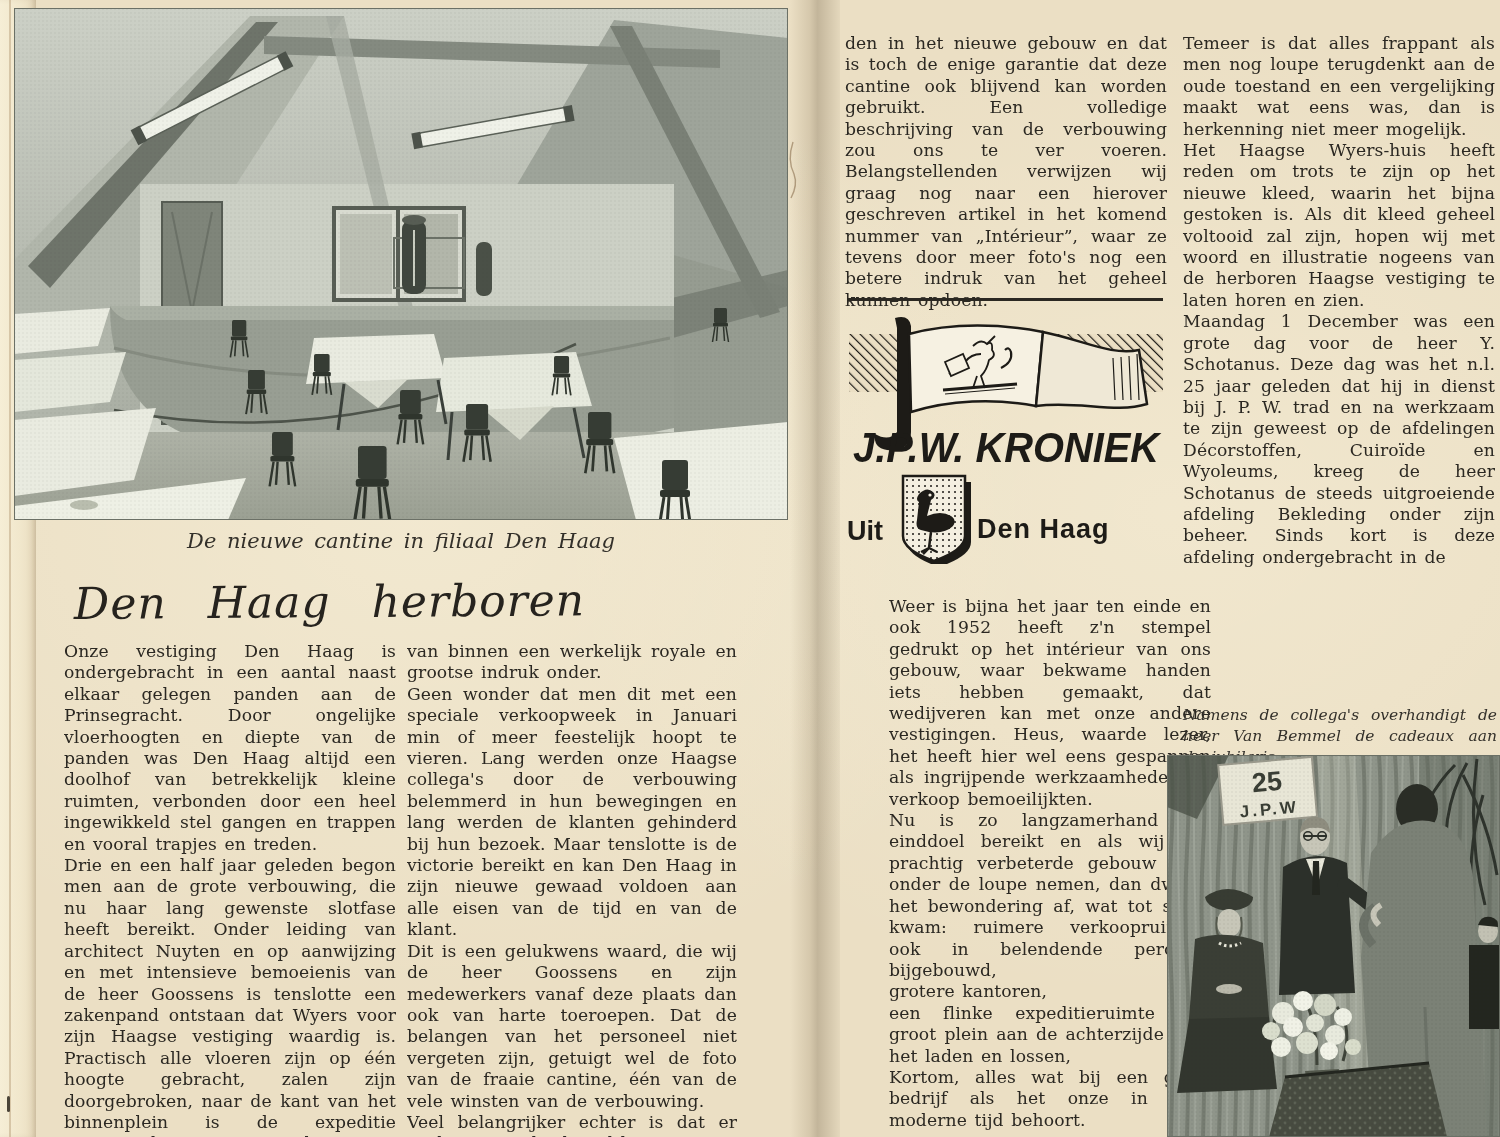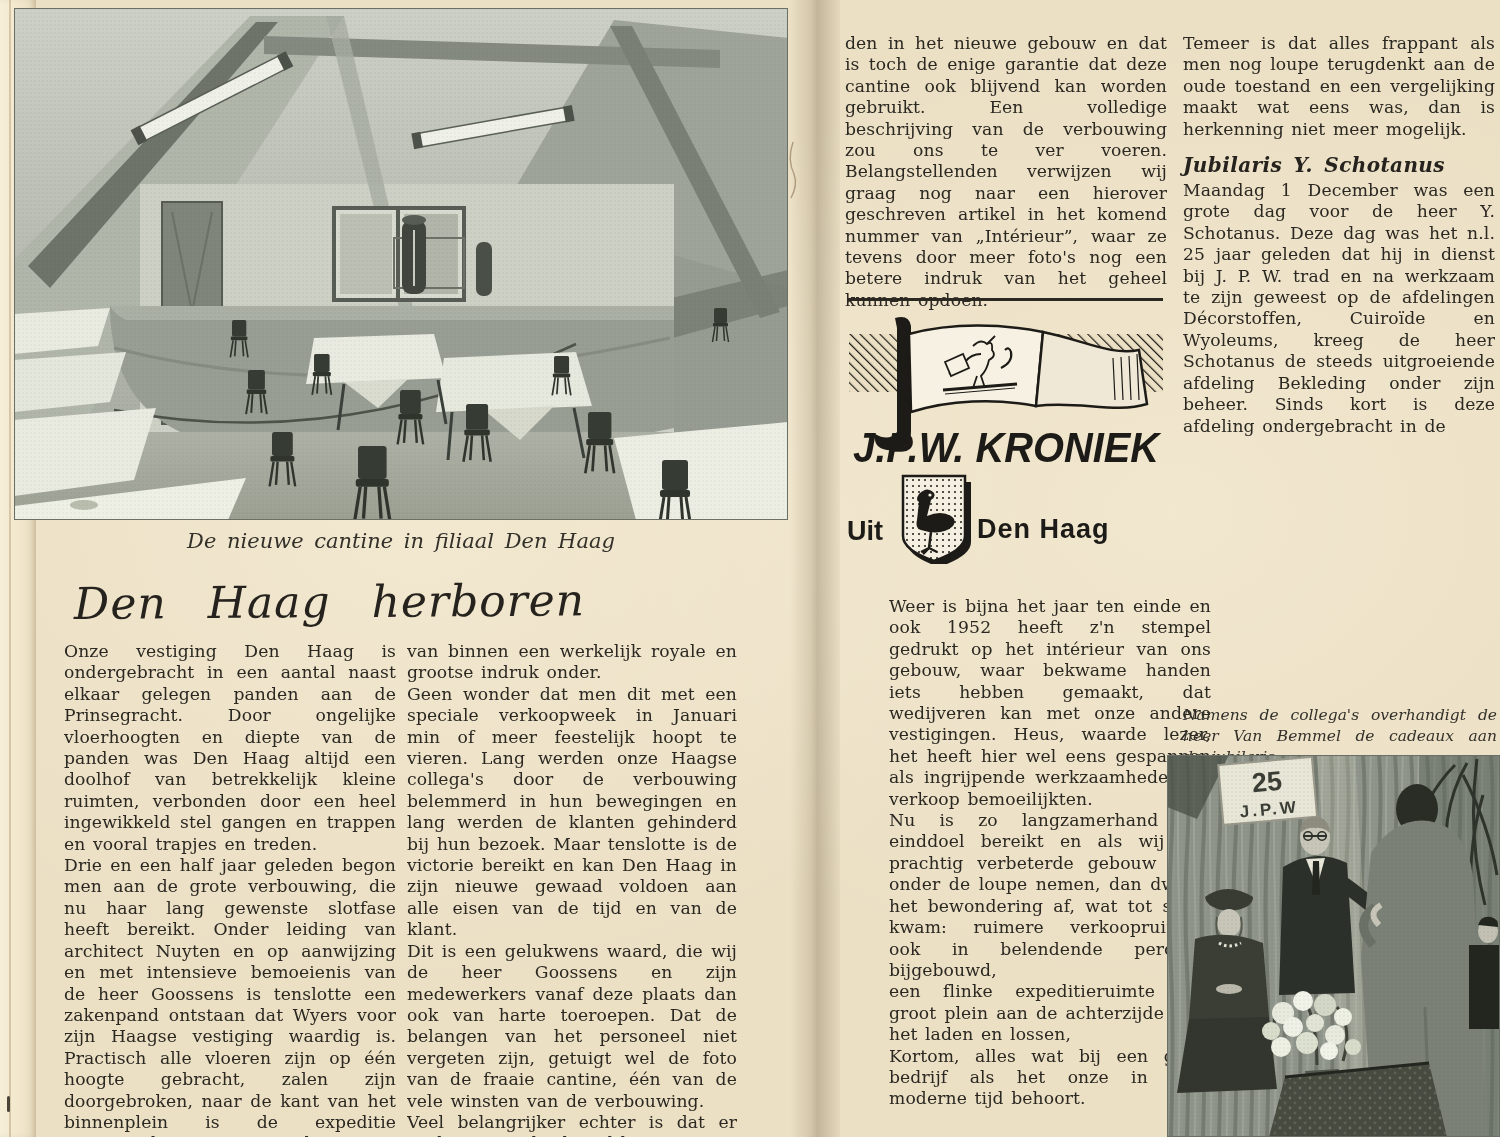--- a/index.html
+++ b/index.html
@@ -220,27 +220,28 @@
       <path d="M86 222 l-2 16 l-6 6 M84 238 l8 4 M84 238 l-8 4" stroke="#1d1b17" stroke-width="2.5" fill="none"></path>
       <circle cx="85" cy="185" r="1.6" fill="#f4efe1"></circle>
     </g>
   </g>
   <text x="132" y="228" font-family="Liberation Sans, sans-serif" font-weight="bold" font-size="27" fill="#1d1b17" letter-spacing="1">Den Haag</text>
 </svg>
 
 <div class="rcolA-bottom body-text">
   <p>Weer is bijna het jaar ten einde en ook 1952 heeft z'n stempel gedrukt op het intérieur van ons gebouw, waar bekwame handen iets hebben gemaakt, dat wedijveren kan met onze andere vestigingen. Heus, waarde lezer, het heeft hier wel eens gespannen als ingrijpende werkzaamheden de verkoop bemoeilijkten.</p>
   <p>Nu is zo langzamerhand het einddoel bereikt en als wij ons prachtig verbeterde gebouw eens onder de loupe nemen, dan dwingt het bewondering af, wat tot stand kwam: ruimere verkoopruimten ook in belendende percelen bijgebouwd,</p>
+  <p>grotere kantoren,</p>
   <p>een flinke expeditieruimte met groot plein aan de achterzijde voor het laden en lossen,</p>
   <p>Kortom, alles wat bij een groot bedrijf als het onze in deze moderne tijd behoort.</p>
 </div>
 
 <div class="rcolB-top body-text">
   <p>Temeer is dat alles frappant als men nog loupe terugdenkt aan de oude toestand en een vergelijking maakt wat eens was, dan is herkenning niet meer mogelijk.</p>
-  <h3>Jubilaris Y. Schotanus</h3>
+  <p>Het Haagse Wyers-huis heeft reden om trots te zijn op het nieuwe kleed, waarin het bijna gestoken is. Als dit kleed geheel voltooid zal zijn, hopen wij met woord en illustratie nogeens van de herboren Haagse vestiging te laten horen en zien.</p>
   <p>Maandag 1 December was een grote dag voor de heer Y. Schotanus. Deze dag was het n.l. 25 jaar geleden dat hij in dienst bij J. P. W. trad en na werkzaam te zijn geweest op de afdelingen Décorstoffen, Cuiroïde en Wyoleums, kreeg de heer Schotanus de steeds uitgroeiende afdeling Bekleding onder zijn beheer. Sinds kort is deze afdeling ondergebracht in de</p>
 </div>
 
 <div class="caption2 caption">Namens de collega's overhandigt de heer Van Bemmel de cadeaux aan de jubilaris.</div>
 
 <svg class="photo2" viewBox="0 0 333 382">
   <defs>
     <pattern id="curt" width="16" height="382" patternUnits="userSpaceOnUse">
       <rect width="16" height="382" fill="#8f958a"></rect>
       <path d="M4 0 q3 40 0 95 q-3 55 0 120 q3 60 0 167" stroke="#767c71" stroke-width="4" fill="none"></path>

